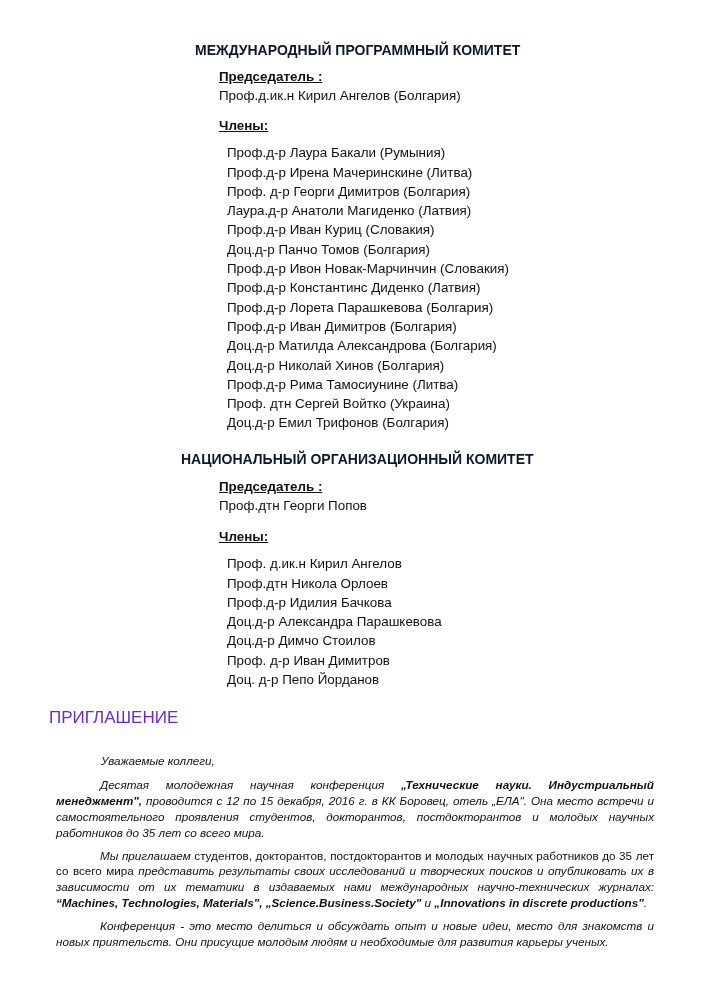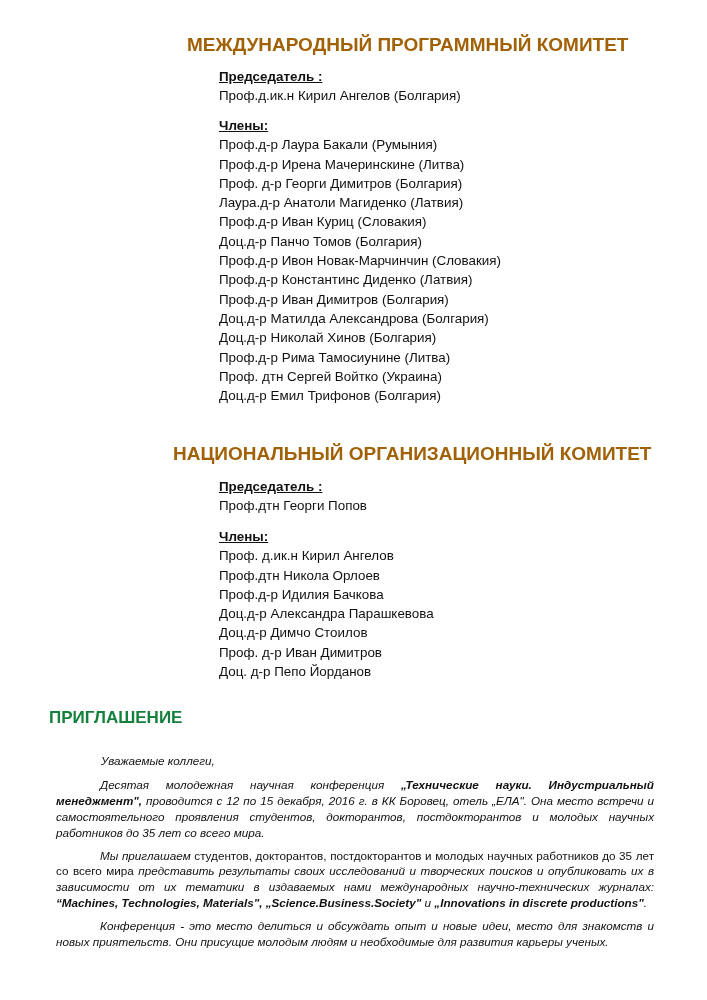--- a/index.html
+++ b/index.html
@@ -1,27 +1,27 @@
 <!DOCTYPE html>
 <html><head>
 <meta charset="utf-8">
 <style>
   html, body { margin: 0; padding: 0; background: #ffffff; }
   body { width: 707px; height: 1000px; position: relative; overflow: hidden; font-family: "Liberation Sans", sans-serif; color: #111; }
-  .red-heading { position: absolute; color: #a16207; font-weight: bold; font-size: 19px; letter-spacing: 0px; margin: 0; }
+  .red-heading { position: absolute; color: #0f172a; font-weight: bold; font-size: 14px; letter-spacing: 0px; margin: 8px; }
   #h-intl { left: 187px; top: 34px; }
   #h-nat { left: 173px; top: 443px; }
   .block { position: absolute; left: 219px; font-size: 13.4px; line-height: 19.3px; }
   .block .label { font-weight: bold; text-decoration: underline; }
   #intl-chair { top: 67px; }
   #intl-members { top: 116px; }
   #nat-chair { top: 477px; }
   #nat-members { top: 527px; }
-  .list { margin: 0; padding: 0; list-style: none; }
-  #h-invite { position: absolute; left: 49px; top: 708px; color: #15803d; font-weight: bold; font-size: 17px; margin: 0; }
+  .list { margin: 8px; padding: 0; list-style: none; }
+  #h-invite { position: absolute; left: 49px; top: 708px; color: #6d28d9; font-weight: normal; font-size: 17px; margin: 0; }
   #invite-body { position: absolute; left: 49px; top: 745px; width: 612px; font-size: 11.7px; line-height: 15.9px; font-style: italic; text-align: justify; }
   #invite-body p { margin: 7px; text-indent: 44px; }
   #invite-body p.greeting { margin: 8px; }
   .b { font-weight: bold; }
   .up { font-style: normal; }
 </style>
 </head>
 <body>
 
 <h2 id="h-intl" class="red-heading">МЕЖДУНАРОДНЫЙ ПРОГРАММНЫЙ КОМИТЕТ</h2>
@@ -35,20 +35,21 @@
   <div class="label">Члены:</div>
   <ul class="list">
     <li>Проф.д-р Лаура Бакали (Румыния)</li>
     <li>Проф.д-р Ирена Мачеринскине (Литва)</li>
     <li>Проф. д-р Георги Димитров (Болгария)</li>
     <li>Лаура.д-р Анатоли Магиденко (Латвия)</li>
     <li>Проф.д-р Иван Куриц (Словакия)</li>
     <li>Доц.д-р Панчо Томов (Болгария)</li>
     <li>Проф.д-р Ивон Новак-Марчинчин (Словакия)</li>
     <li>Проф.д-р Константинс Диденко (Латвия)</li>
+    <li>Проф.д-р Лорета Парашкевова (Болгария)</li>
     <li>Проф.д-р Иван Димитров (Болгария)</li>
     <li>Доц.д-р Матилда Александрова (Болгария)</li>
     <li>Доц.д-р Николай Хинов (Болгария)</li>
     <li>Проф.д-р Рима Тамосиунине (Литва)</li>
     <li>Проф. дтн Сергей Войтко (Украина)</li>
     <li>Доц.д-р Емил Трифонов (Болгария)</li>
   </ul>
 </div>
 
 <h2 id="h-nat" class="red-heading">НАЦИОНАЛЬНЫЙ ОРГАНИЗАЦИОННЫЙ КОМИТЕТ</h2>

